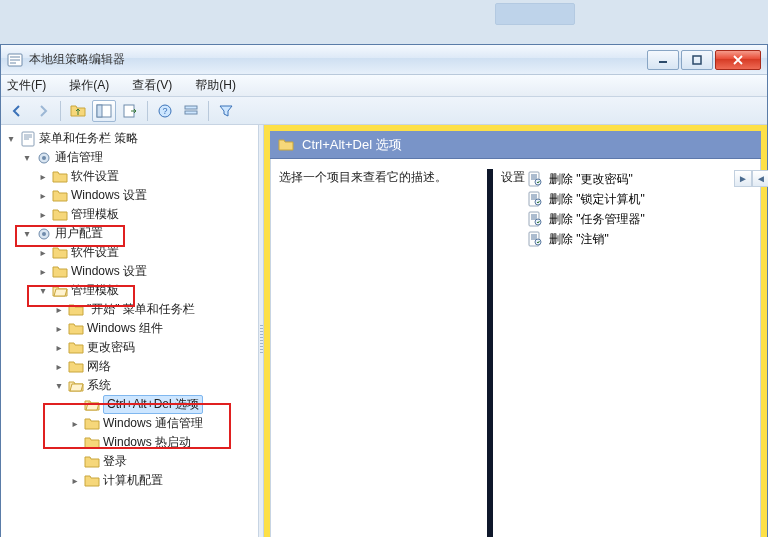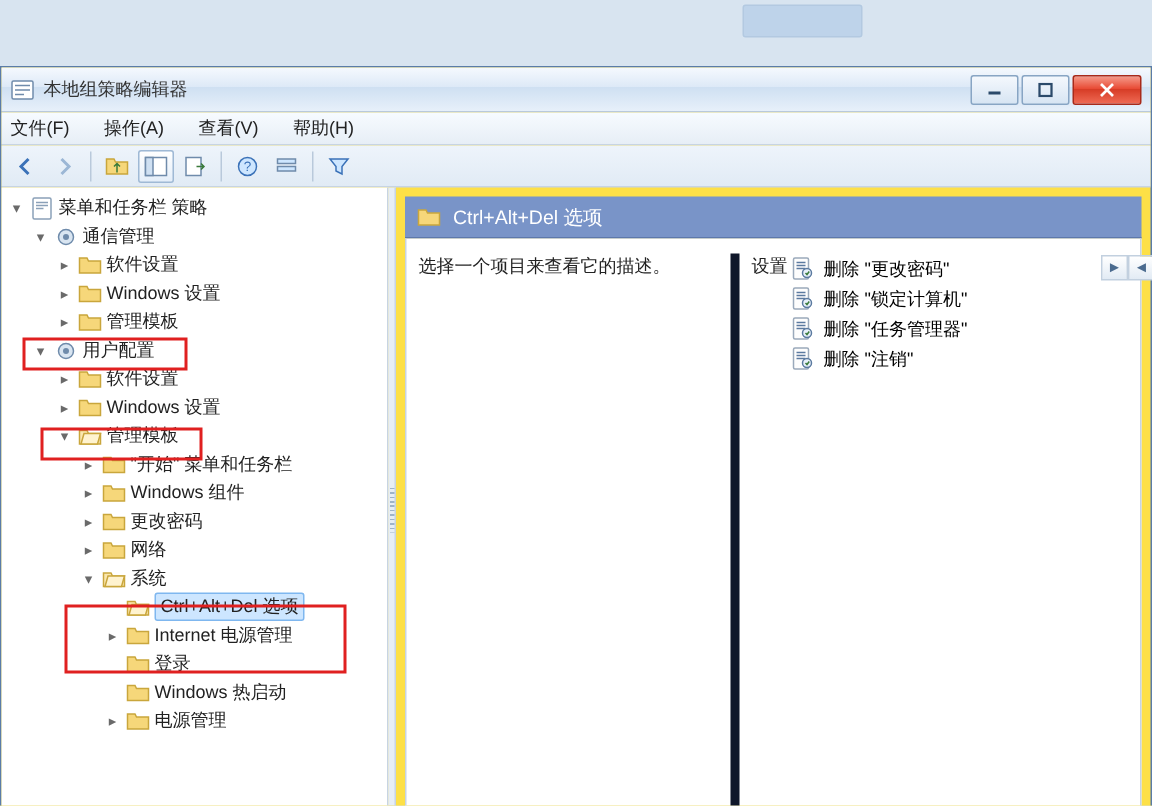--- a/index.html
+++ b/index.html
@@ -333,48 +333,48 @@
                                 </svg>
                                 <span class="node-label">Ctrl+Alt+Del 选项</span>
                               </div>
                             </li>
                           <li>
                               <div class="node">
                                 <span class="twisty">▸</span>
                                 <svg class="ficon" viewBox="0 0 16 16">
                                   <use href="#folder-closed"></use>
                                 </svg>
-                                <span class="node-label">Internet 电源管理</span>
+                                <span class="node-label">Windows 通信管理</span>
+                              </div>
+                            </li>
+                          <li>
+                              <div class="node">
+                                <span class="twisty empty">▸</span>
+                                <svg class="ficon" viewBox="0 0 16 16">
+                                  <use href="#folder-closed"></use>
+                                </svg>
+                                <span class="node-label">Windows 热启动</span>
                               </div>
                             </li>
                           <li>
                               <div class="node">
                                 <span class="twisty empty">▸</span>
                                 <svg class="ficon" viewBox="0 0 16 16">
                                   <use href="#folder-closed"></use>
                                 </svg>
                                 <span class="node-label">登录</span>
                               </div>
                             </li>
                           <li>
                               <div class="node">
-                                <span class="twisty empty">▸</span>
-                                <svg class="ficon" viewBox="0 0 16 16">
-                                  <use href="#folder-closed"></use>
-                                </svg>
-                                <span class="node-label">Windows 热启动</span>
-                              </div>
-                            </li>
-                          <li>
-                              <div class="node">
                                 <span class="twisty">▸</span>
                                 <svg class="ficon" viewBox="0 0 16 16">
                                   <use href="#folder-closed"></use>
                                 </svg>
-                                <span class="node-label">电源管理</span>
+                                <span class="node-label">计算机配置</span>
                               </div>
                             </li>
                         </ul>
                       </li>
                     </ul>
                   </li>
                 </ul>
               </li>
             </ul>
           </li>

